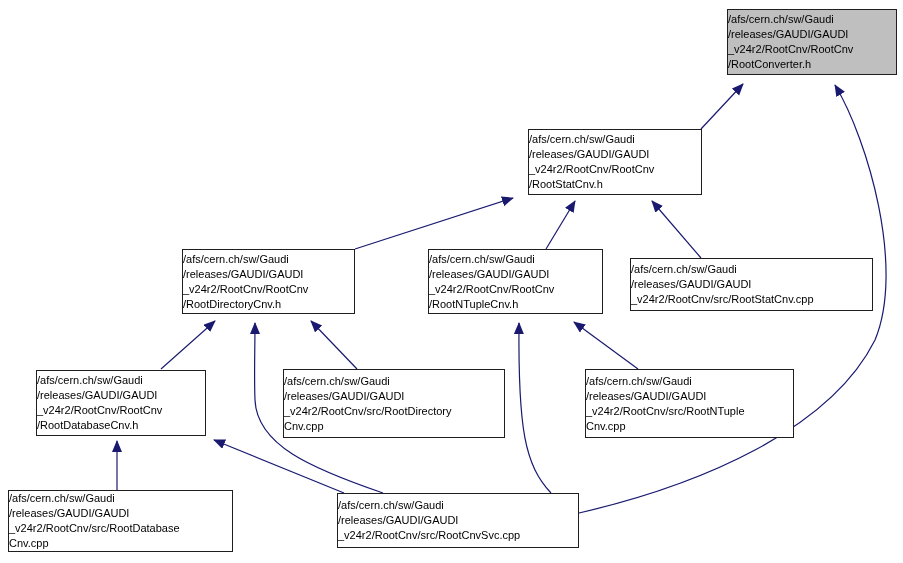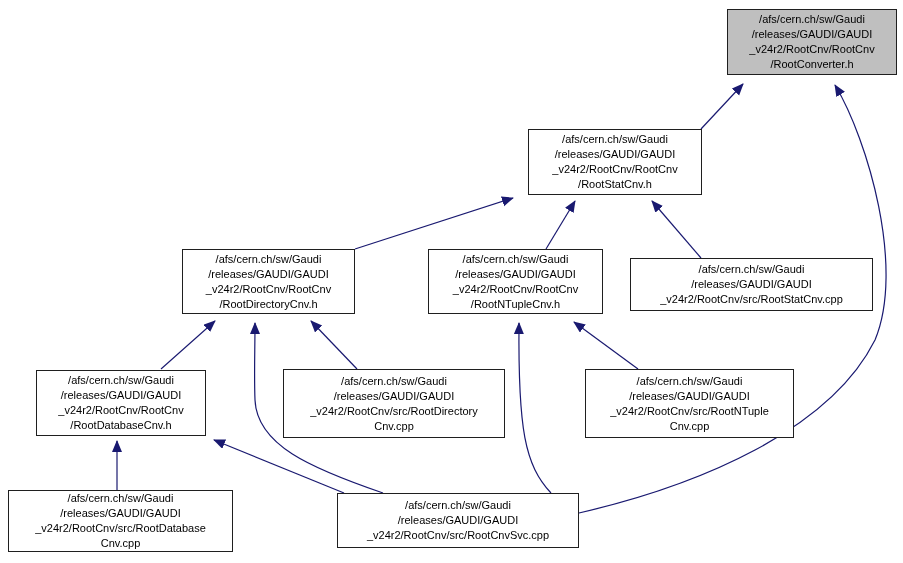--- a/index.html
+++ b/index.html
@@ -23,21 +23,21 @@
     height: 563px;
   }
   .node {
     position: absolute;
     box-sizing: border-box;
     background: #ffffff;
     border: 1px solid #1f1f1f;
     display: flex;
     align-items: center;
     justify-content: center;
-    text-align: center;
+    text-align: left;
     font-size: 11px;
     line-height: 15px;
     color: #000000;
     cursor: pointer;
   }
   .node.highlight {
     background: #bfbfbf;
   }
   .node span {
     white-space: pre-line;

